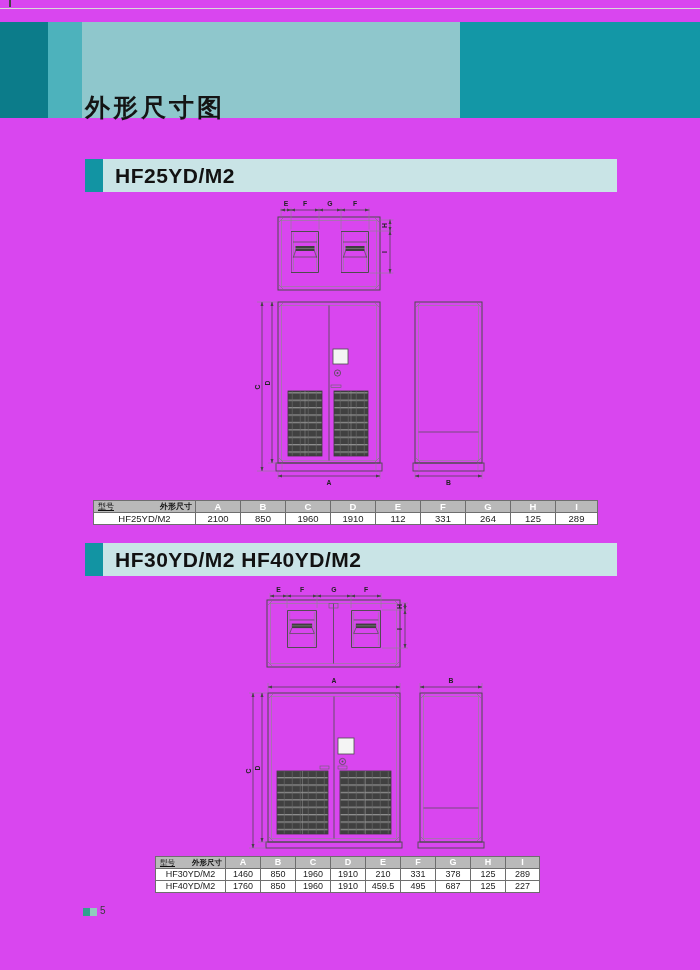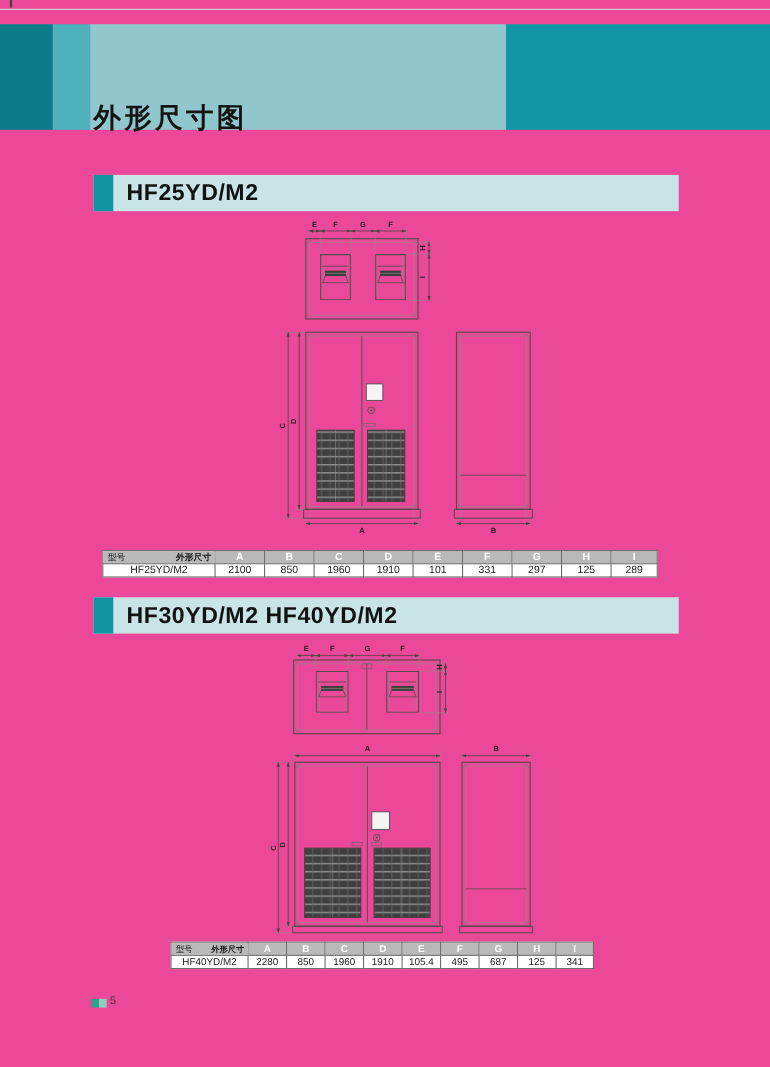--- a/index.html
+++ b/index.html
@@ -1,17 +1,17 @@
 <!DOCTYPE html>
 <html><head>
 <meta charset="utf-8">
 <style>
   html,body{margin:0;padding:0;background:#fff;}
   .page{
-    position:relative;width:700px;height:970px;background:#ec4899;
+    position:relative;width:700px;height:970px;background:#d946ef;
     font-family:"Liberation Sans",sans-serif;overflow:hidden;
   }
   
   .top-hairline{position:absolute;left:0;top:8px;width:700px;height:1px;background:#d9d9d9;}
   .top-tick{position:absolute;left:9px;top:0;width:2px;height:7px;background:#444;}
 
   
   .banner{position:absolute;left:0;top:22px;width:700px;height:96px;}
   .banner .blk-left{position:absolute;left:0;top:0;width:48px;height:96px;background:#0c7c8a;}
   .banner .blk-mid{position:absolute;left:48px;top:0;width:34px;height:96px;background:#4db2bc;}
@@ -37,21 +37,21 @@
   .tblwrap{position:absolute;}
   table.dim-table{border-collapse:collapse;table-layout:fixed;background:#fff;border:1px solid #5e5e5e;}
   table.dim-table td{border:1px solid #6e6e6e;text-align:center;padding:0;white-space:nowrap;overflow:hidden;color:#1b1b1b;}
   tr.hd td{background:#b9b9b9;color:#ffffff;font-weight:bold;}
   td.corner{position:relative;
     background-image:linear-gradient(to bottom right,
       rgba(255,255,255,0) calc(50% - 0.6px), #ffffff calc(50% - 0.6px),
       #ffffff calc(50% + 0.6px), rgba(255,255,255,0) calc(50% + 0.6px));
     background-color:#b9b9b9;}
   td.corner .ct{position:absolute;right:3px;top:0;color:#111;font-weight:bold;}
-  td.corner .cb{position:absolute;left:4px;top:0;color:#111;font-weight:normal;}
+  td.corner .cb{position:absolute;left:4px;top:0;color:#111;font-weight:normal;text-decoration:underline;}
   #t1 table{width:505px;}
   #t1 td{height:11px;line-height:11px;font-size:9.5px;}
   #t1 td.corner .ct,#t1 td.corner .cb{font-size:8px;line-height:11px;}
   #t2 table{width:385px;}
   #t2 td{height:11px;line-height:11px;font-size:9px;}
   #t2 td.corner .ct,#t2 td.corner .cb{font-size:7.5px;line-height:11px;}
 
   
   .footer-mark{position:absolute;left:83px;top:908px;width:14px;height:8px;}
   .footer-mark .sq1{position:absolute;left:0;top:0;width:7px;height:8px;background:#31a08e;}
@@ -263,23 +263,23 @@
         <td>G</td>
         <td>H</td>
         <td>I</td>
       </tr>
       <tr>
         <td>HF25YD/M2</td>
         <td>2100</td>
         <td>850</td>
         <td>1960</td>
         <td>1910</td>
-        <td>101</td>
+        <td>112</td>
         <td>331</td>
-        <td>297</td>
+        <td>264</td>
         <td>125</td>
         <td>289</td>
       </tr>
     </tbody>
       </table>
   </div>
 
   <div class="tblwrap" id="t2" style="left:155px;top:856px;">
     <table class="dim-table">
       <colgroup>
@@ -304,30 +304,42 @@
         <td>B</td>
         <td>C</td>
         <td>D</td>
         <td>E</td>
         <td>F</td>
         <td>G</td>
         <td>H</td>
         <td>I</td>
       </tr>
       <tr>
-        <td>HF40YD/M2</td>
-        <td>2280</td>
+        <td>HF30YD/M2</td>
+        <td>1460</td>
         <td>850</td>
         <td>1960</td>
         <td>1910</td>
-        <td>105.4</td>
+        <td>210</td>
+        <td>331</td>
+        <td>378</td>
+        <td>125</td>
+        <td>289</td>
+      </tr>
+      <tr>
+        <td>HF40YD/M2</td>
+        <td>1760</td>
+        <td>850</td>
+        <td>1960</td>
+        <td>1910</td>
+        <td>459.5</td>
         <td>495</td>
         <td>687</td>
         <td>125</td>
-        <td>341</td>
+        <td>227</td>
       </tr>
     </tbody>
       </table>
   </div>
 
   <div class="footer-mark">
     <div class="sq1"></div>
     <div class="sq2"></div>
   </div>
   <div class="page-num">5</div>

